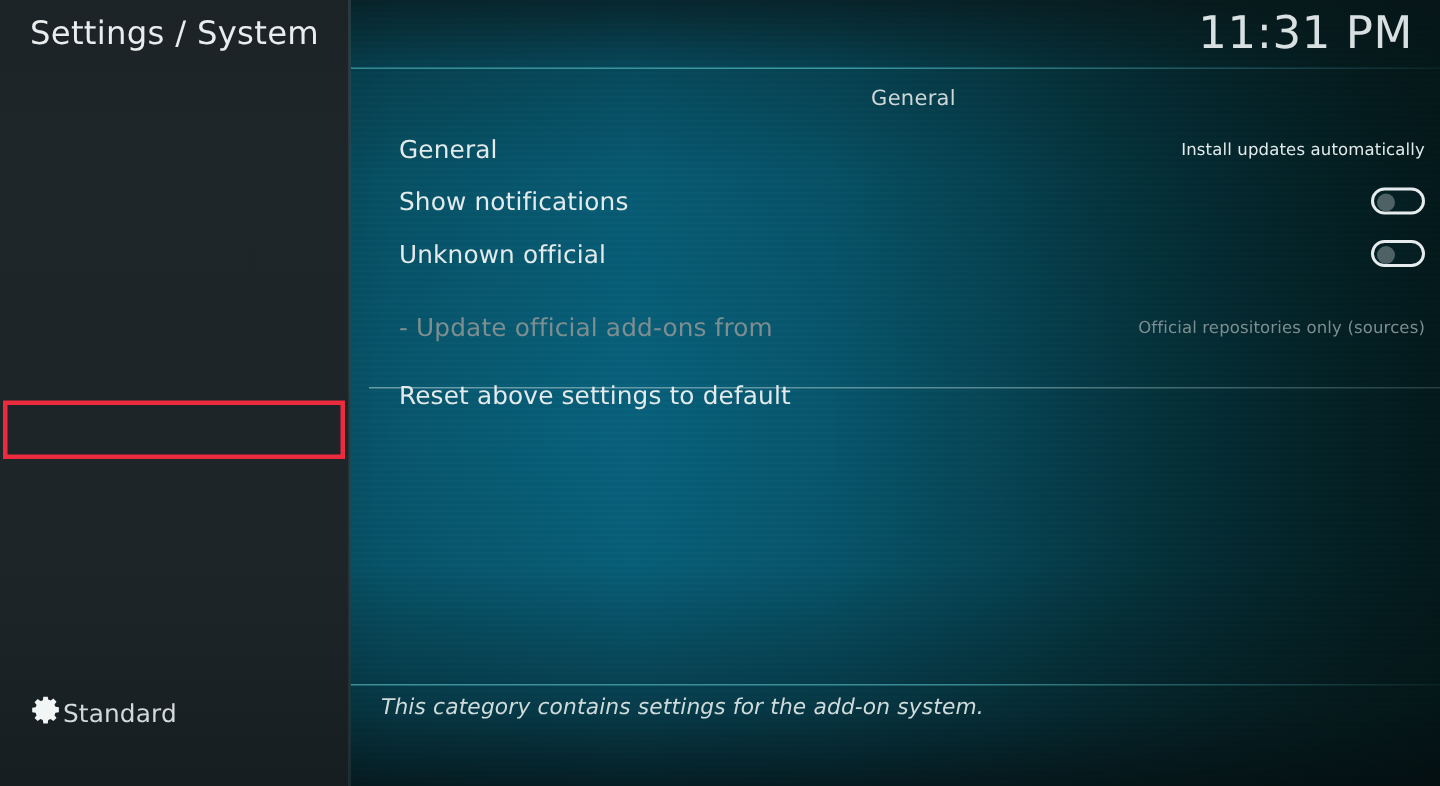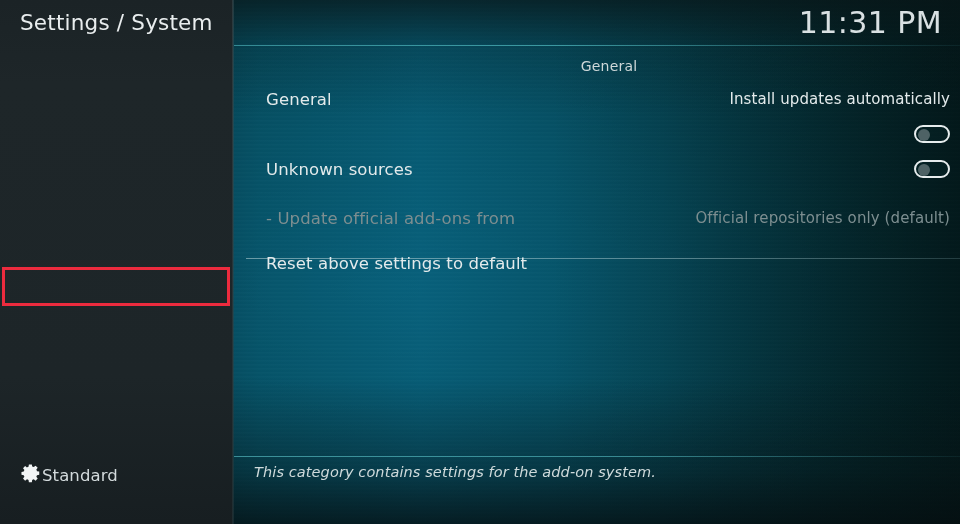--- a/index.html
+++ b/index.html
@@ -183,21 +183,21 @@
     font-size: 16.5px;
     color: #e3eaeb;
     letter-spacing: .1px;
     white-space: nowrap;
   }
   .row-value {
     position: absolute;
     right: 22px; top: 0;
     height: 35px;
     line-height: 35px;
-    font-size: 15px;
+    font-size: 11px;
     color: #e3eaeb;
     letter-spacing: .1px;
     white-space: nowrap;
   }
   .row.disabled .row-label,
   .row.disabled .row-value {
     color: #7d8e90;
     margin-top: 14px;
   }
 
@@ -289,35 +289,36 @@
     <div class="group-title">General</div>
 
     <div class="rows">
 
       <div class="row" style="top:0">
         <div class="row-label">General</div>
         <div class="row-value">Install updates automatically</div>
       </div>
 
       <div class="row">
+        <div class="row-label">Show notifications</div>
         <div class="toggle">
           <div class="knob"></div>
         </div>
       </div>
 
       <div class="row">
-        <div class="row-label">Unknown sources</div>
+        <div class="row-label">Unknown official</div>
         <div class="toggle">
           <div class="knob"></div>
         </div>
       </div>
 
       <div class="row disabled">
         <div class="row-label">- Update official add-ons from</div>
-        <div class="row-value">Official repositories only (default)</div>
+        <div class="row-value">Official repositories only (sources)</div>
       </div>
 
       <div class="row-sep" style="top:176px"></div>
 
       <div class="row" style="margin-top:24px">
         <div class="row-label">Reset above settings to default</div>
       </div>
 
     </div>
   </div>

